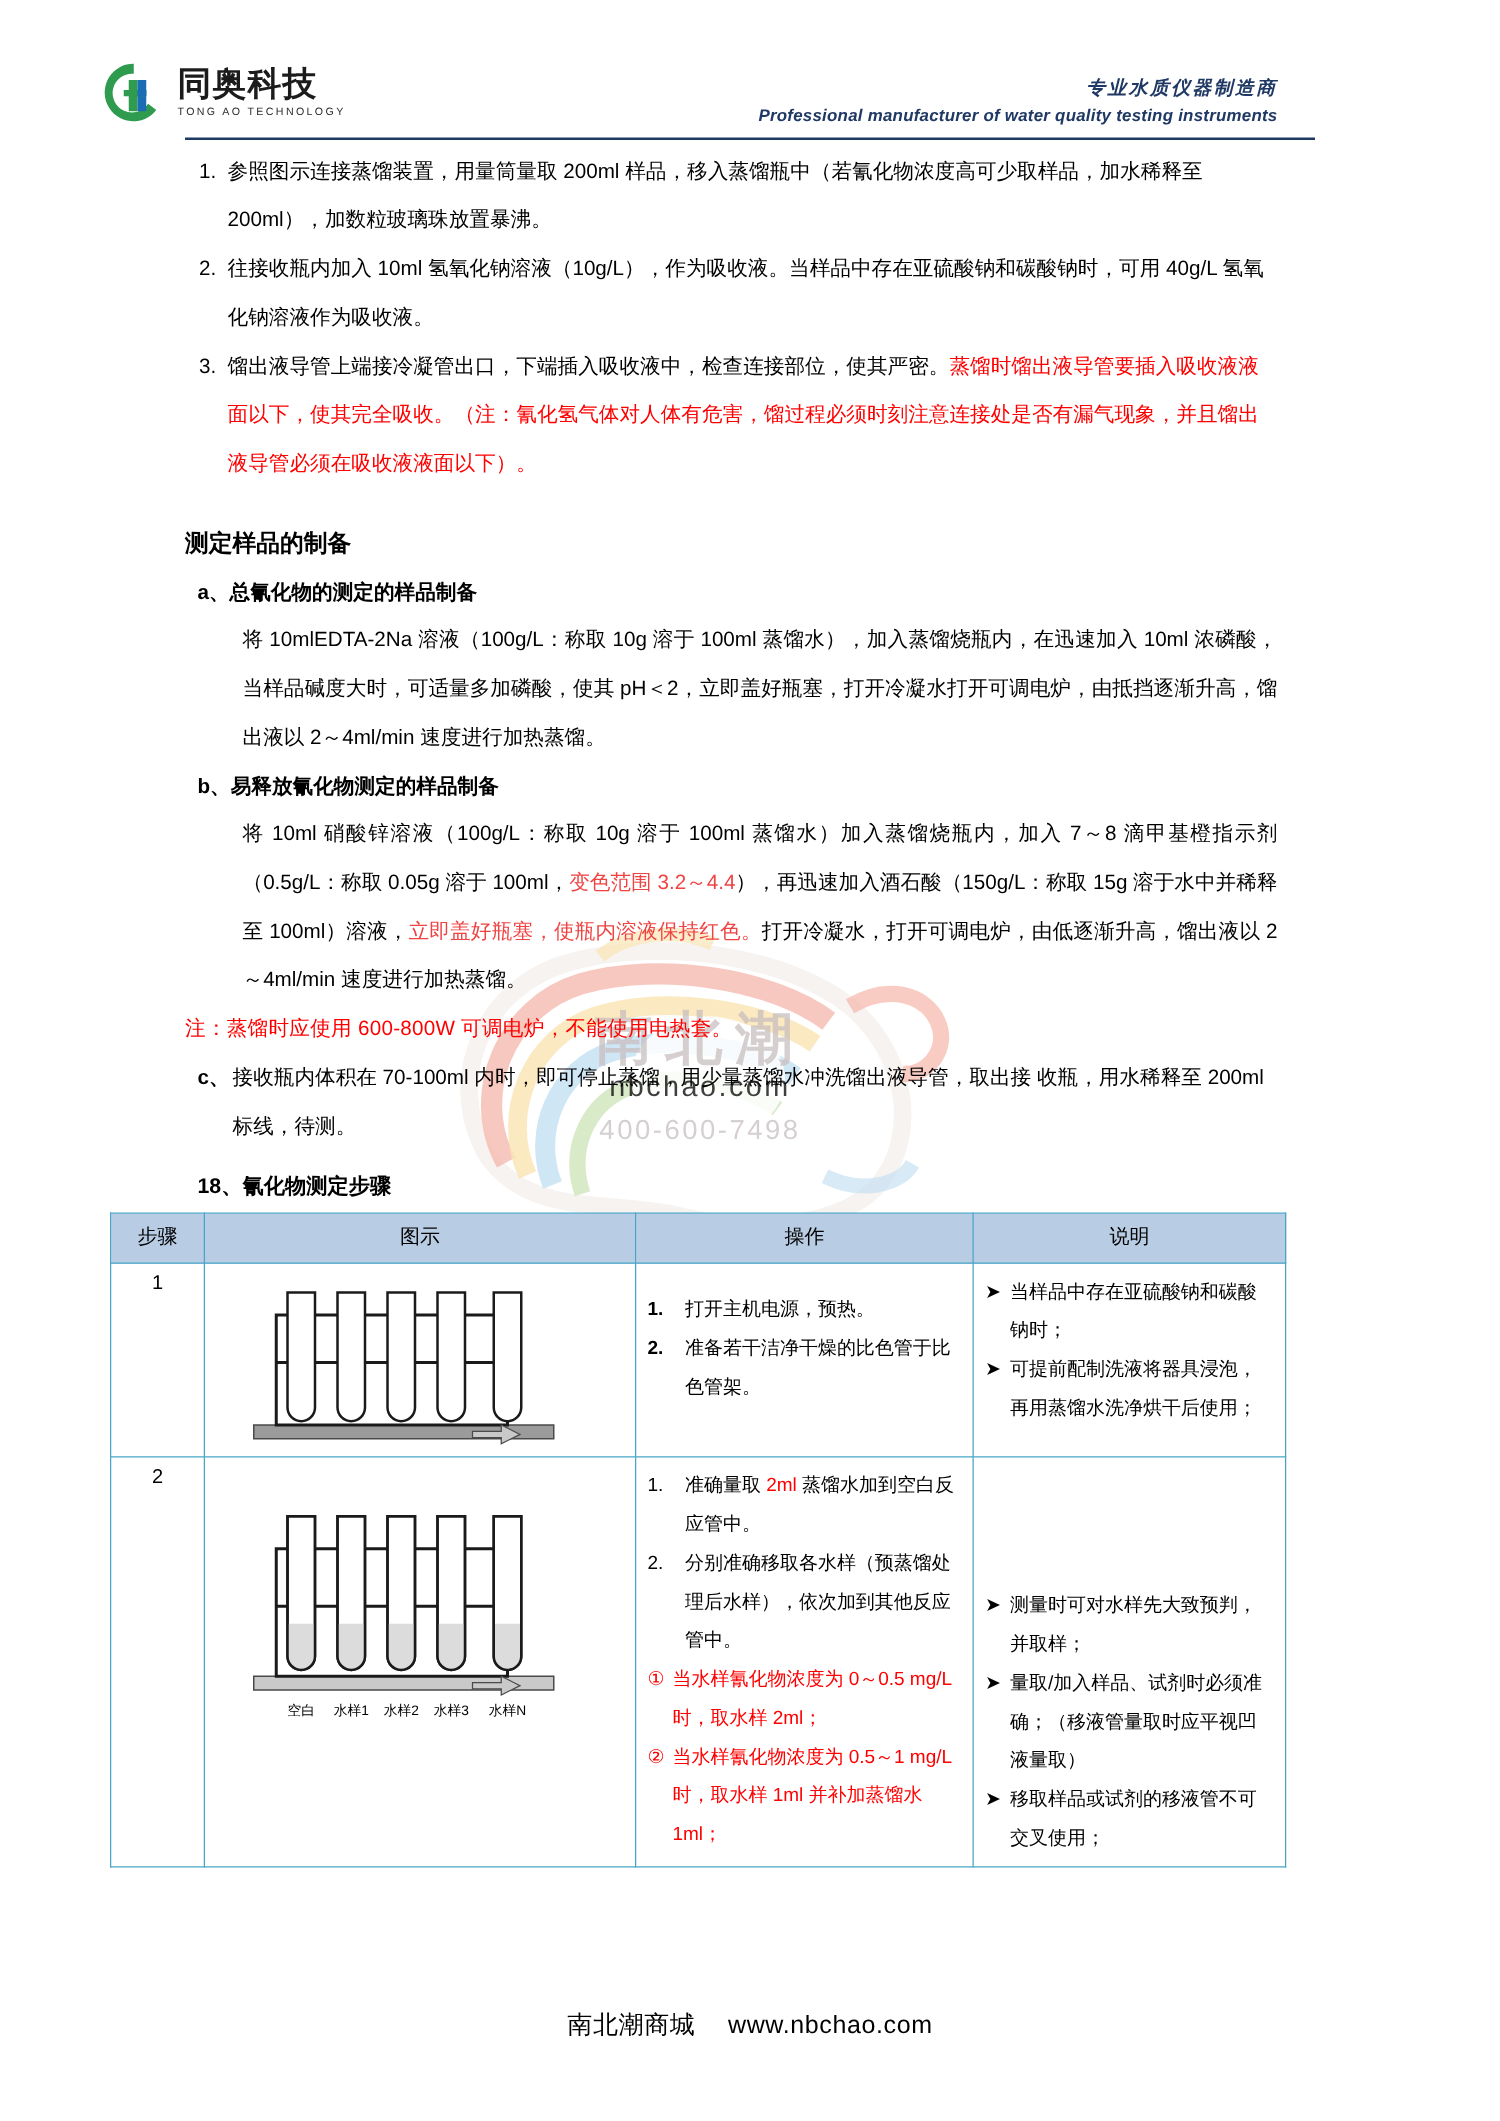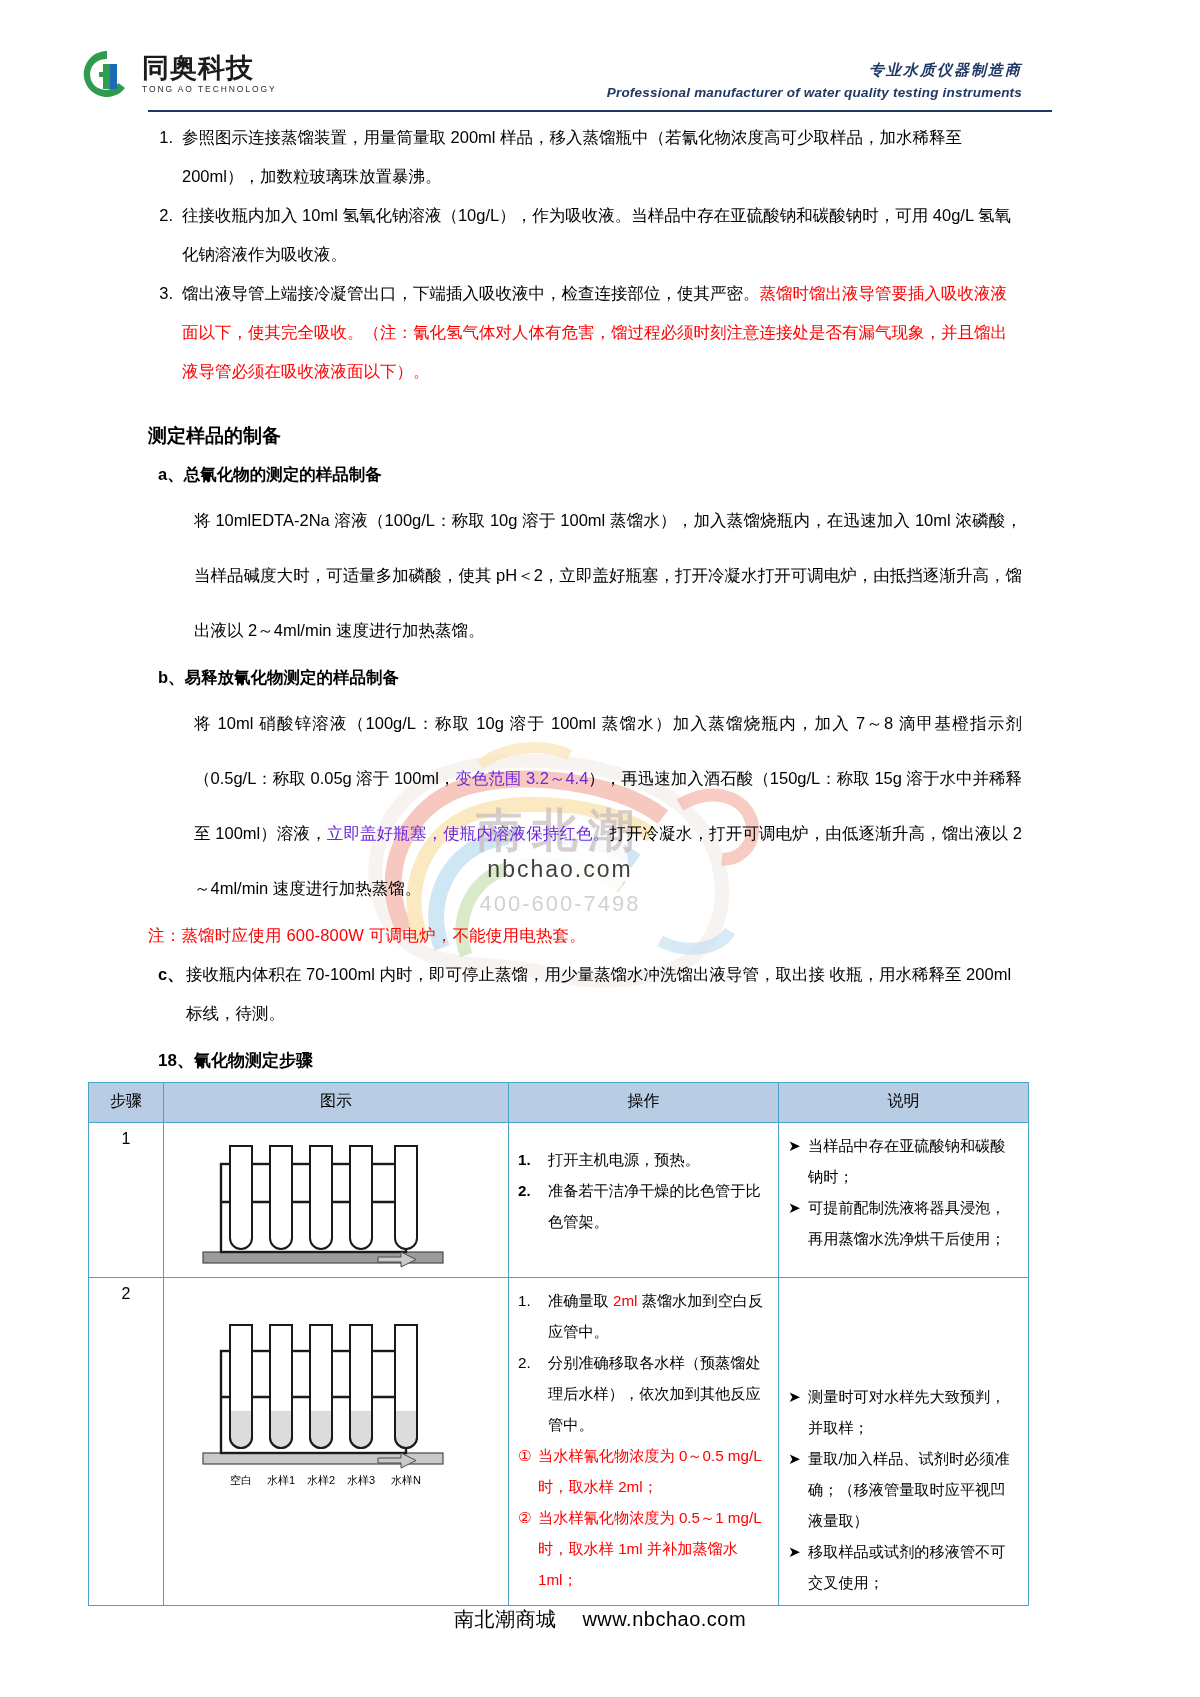--- a/index.html
+++ b/index.html
@@ -48,25 +48,25 @@
   .slogan-en{ font-size:13.5px; font-weight:bold; font-style:italic; margin-top:5px; letter-spacing:.2px;}
   .rule{ position:relative; z-index:2; margin:6px 148px 0 148px; border-top:2.2px solid #1f3864; }
 
   
   .content{ position:relative; z-index:2; padding:0 178px 0 148px; }
   .line{ font-size:16.5px; line-height:39px; letter-spacing:.2px; }
   .ol-item{ display:flex; font-size:16.5px; line-height:39px; }
   .ol-num{ width:34px; flex:0 0 34px; text-align:right; padding-right:9px; }
   .ol-body{ flex:1; }
   .red{ color:#ff0000; }
-  .olive{ color:#6d28d9; }
+  .olive{ color:#ef4444; }
   h3.sub{ font-size:19px; font-weight:bold; margin:28px 0 2px 0; line-height:34px; }
   .indent1{ margin-left:18px; }
   .letter-head{ display:flex; font-size:16.5px; font-weight:bold; line-height:38px; margin-left:10px;}
-  .para{ margin-left:46px; font-size:16.5px; line-height:55px; text-align:justify; }
+  .para{ margin-left:46px; font-size:16.5px; line-height:39px; text-align:justify; }
   .cpara{ display:flex; font-size:16.5px; line-height:39px; margin-left:10px;}
   .cpara .mk{ flex:0 0 28px; font-weight:bold;}
   .sec-title{ font-size:17px; font-weight:bold; margin:16px 0 10px 10px; }
 
   
   table.steps{
     position:relative; z-index:2;
     border-collapse:collapse;
     width:940px; margin:0 0 0 88px;
     table-layout:fixed;

